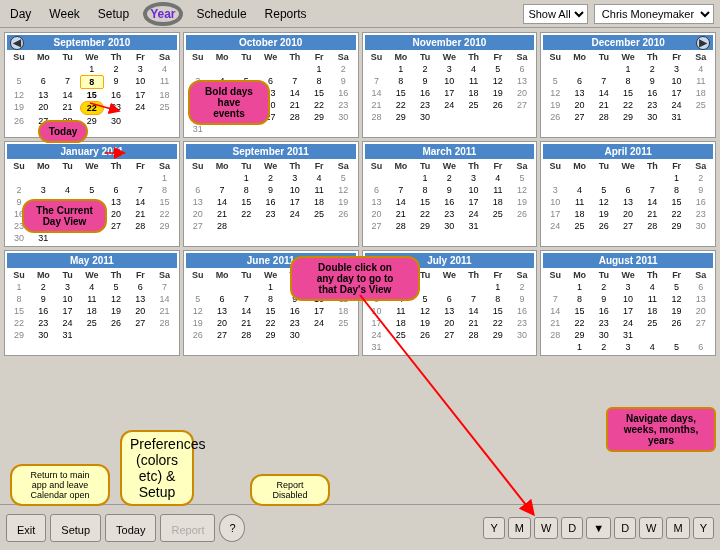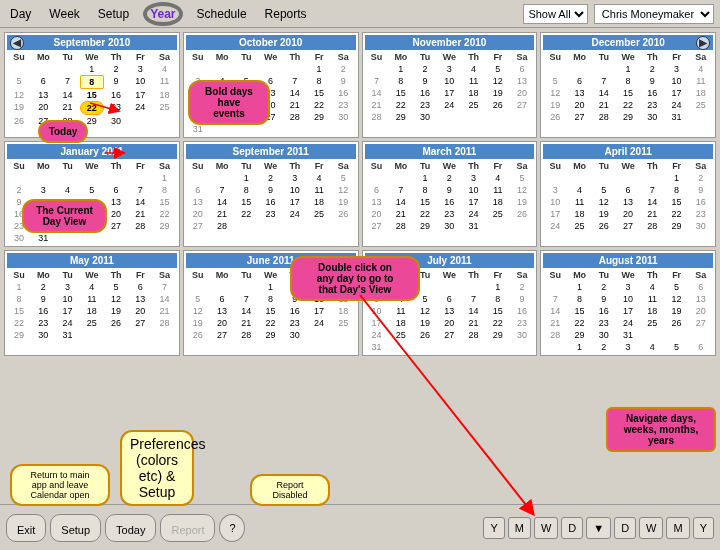--- a/index.html
+++ b/index.html
@@ -30,21 +30,21 @@
     .cal-day.current { background: #ffd700; border: 1px solid #ffa500; border-radius: 10px; font-weight: bold; }
     .cal-day.bold { font-weight: bold; }
     .cal-day.other-month { color: #aaa; }
     .cal-day.weekend { color: #888; }
 
     
     .callout { position: absolute; background: #ec4899; border: 2px solid #cc8800; border-radius: 12px; padding: 4px 7px; font-size: 10px; text-align: center; font-weight: bold; z-index: 10; }
 
     
     .toolbar { background: #d4d0c8; border-top: 1px solid #999; height: 46px; display: flex; align-items: center; padding: 0 6px; gap: 4px; position: relative; }
-    .toolbar-btn { background: #e4e0d8; border: 1px solid #888; border-radius: 10px; padding: 9px 10px; font-size: 11px; cursor: pointer; height: 28px; }
+    .toolbar-btn { background: #e4e0d8; border: 1px solid #888; border-radius: 3px; padding: 9px 10px; font-size: 11px; cursor: pointer; height: 28px; }
     .toolbar-btn:disabled { color: #aaa; }
     .toolbar-right { margin-left: auto; display: flex; align-items: center; gap: 3px; }
     .nav-btn { background: #e4e0d8; border: 1px solid #888; border-radius: 3px; padding: 2px 6px; cursor: pointer; font-size: 11px; height: 22px; }
     .date-input { border: 1px solid #888; font-size: 11px; padding: 1px 4px; height: 22px; width: 80px; text-align: center; }
 
     .toolbar-callout { position: absolute; bottom: 48px; background: #ffffc0; border: 2px solid #cc8800; border-radius: 12px; padding: 4px 8px; font-size: 10px; text-align: center; font-weight: normal; }
   </style>
 </head>
 <body>
 

